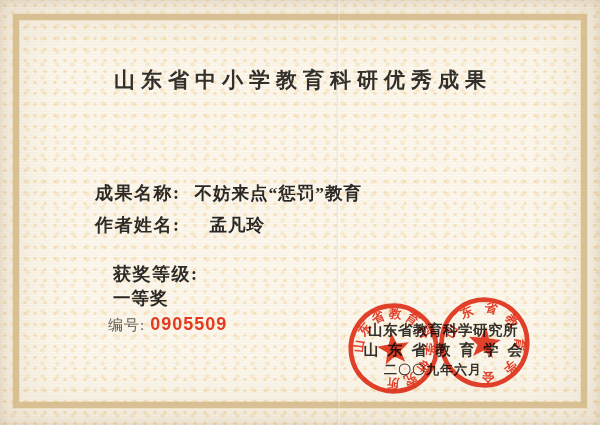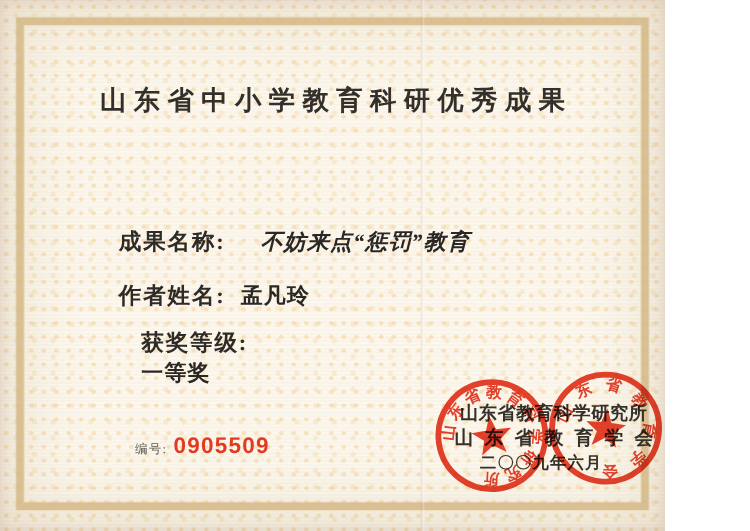--- a/index.html
+++ b/index.html
@@ -3,21 +3,21 @@
 <meta charset="utf-8">
 <style>
   html, body { margin: 0; padding: 0; }
   body {
     width: 600px; height: 425px;
     font-family: "Liberation Serif", "DejaVu Serif", serif;
     overflow: hidden;
   }
   .certificate {
     position: relative;
-    width: 532px; height: 425px;
+    width: 600px; height: 425px;
     background-color: #f9f4e7;
     background-image:
       radial-gradient(circle, rgba(243,205,146,0.50) 1.6px, rgba(0,0,0,0) 1.9px),
       radial-gradient(circle, rgba(246,219,172,0.45) 2.1px, rgba(0,0,0,0) 2.4px),
       repeating-linear-gradient(0deg, rgba(255,255,255,0.35) 0 1px, rgba(0,0,0,0) 1px 3px);
     background-size: 10px 11px, 15px 13px, 100% 100%;
     background-position: 0 0, 5px 6px, 0 0;
     box-shadow:
       inset 0 0 65px rgba(151,108,61,0.22),
       inset 0 0 10px rgba(151,108,61,0.18);
@@ -63,39 +63,38 @@
   }
   .field-row .label {
     font-size: 18px; font-weight: bold;
     letter-spacing: 1.5px;
   }
   .field-row .value {
     font-size: 17.5px; font-weight: bold;
     letter-spacing: 1px;
     color: #2a2724;
   }
-  .row-1 { top: 181px; gap: 14px; }
-  .row-2 { top: 224px; text-align: right; }
+  .row-1 { top: 181px; }
+  .row-2 { top: 213px; text-align: right; }
   .row-3 { top: 262px; flex-direction: column; }
-  .row-1 .value { margin-left: 14px; font-style: italic; }
-  .row-2 .value { margin-left: 12px; }
+  .row-1 .value { margin-left: 14px; }
+  .row-2 .value { margin-left: 29px; }
   .row-3 .value { margin-left: 18px; }
   .serial-row {
     position: absolute;
     left: 108px; top: 314px;
     display: flex; align-items: baseline;
   }
   .serial-row .serial-label {
-    font-size: 10px; color: #5c5a55; letter-spacing: 1px;
+    font-size: 15px; color: #5c5a55; letter-spacing: 1px;
   }
   .serial-row .serial-number {
     font-size: 18px; font-weight: bold;
     color: #e33a20; margin-left: 5px; letter-spacing: 1px;
     font-family: "Liberation Sans", "DejaVu Sans", sans-serif;
-    margin-top: 32px;
   }
   .sig-line {
     position: absolute;
     text-align: center;
     color: #34302a;
     font-weight: bold;
     z-index: 2;
   }
   .sig-issuer-1 { left: 343px; top: 321px; width: 200px; font-size: 14.5px; letter-spacing: 0.5px; }
   .sig-issuer-2 { left: 343px; top: 341px; width: 200px; font-size: 15px; letter-spacing: 9px; padding-left: 9px; box-sizing: border-box; }

